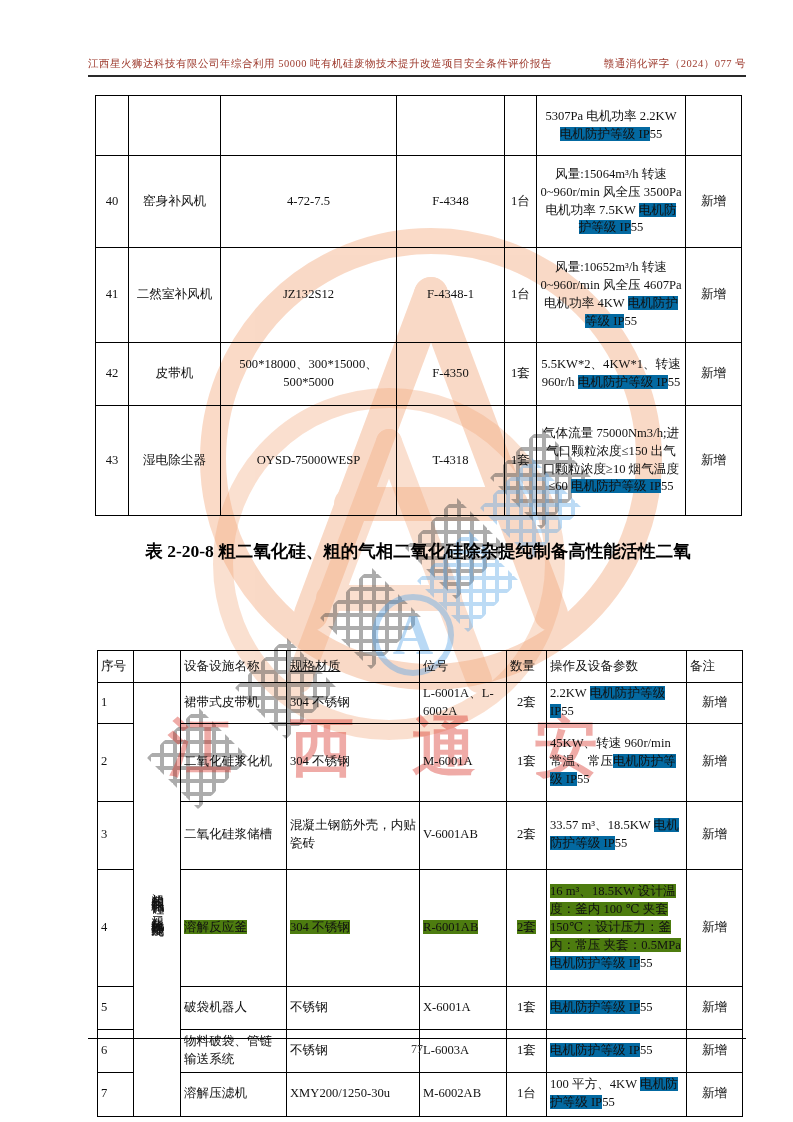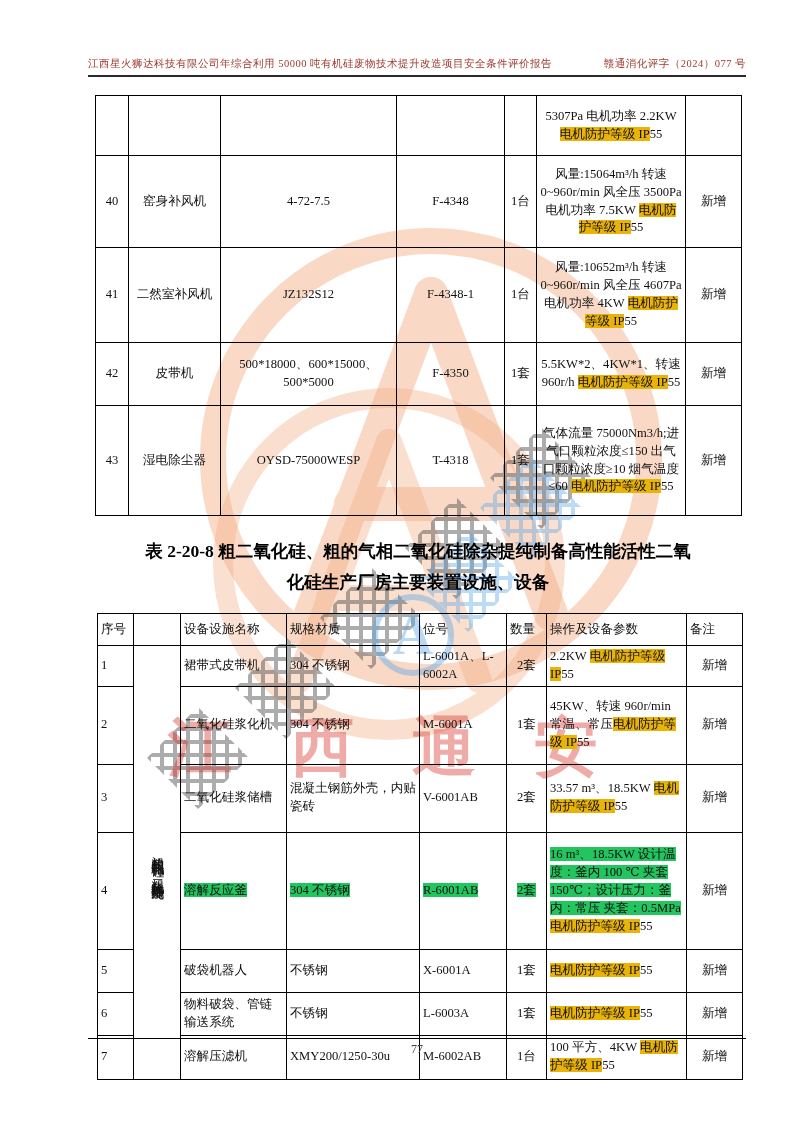--- a/index.html
+++ b/index.html
@@ -10,27 +10,27 @@
   .hdr{position:absolute;top:57px;left:88px;width:658px;display:flex;justify-content:space-between;
        align-items:flex-end;border-bottom:2px solid #2a2a2a;padding-bottom:4px;
        font-size:10.5px;color:#9d392c;letter-spacing:.5px;}
   .hdr .r{white-space:nowrap;margin-left:12px;}
 
   
   table{border-collapse:collapse;table-layout:fixed;background:transparent;}
   td,th{border:1.5px solid #000;font-weight:normal;vertical-align:middle;
         padding:2px 3px;font-size:12.6px;line-height:1.42;word-break:break-word;}
   .t1{position:absolute;top:95px;left:95px;width:646px;}
-  .t2{position:absolute;top:613px;left:97px;width:645px;}
+  .t2{position:absolute;top:650px;left:97px;width:645px;}
   .c{text-align:center;}
   .l{text-align:left;}
   .params{text-align:left;}
   .t1 .params{text-align:center;}
-  .hl-c{background:#eab308;}
-  .hl-y{background:#22c55e;}
+  .hl-c{background:#0369a1;}
+  .hl-y{background:#4d7c0f;}
   .group-cell{writing-mode:vertical-rl;text-orientation:upright;letter-spacing:1px;
               font-size:13px;padding:6px 2px;}
 
   
   .tbl-title{position:absolute;top:536px;left:95px;width:646px;text-align:center;
              font-weight:bold;font-size:17.5px;line-height:1.75;color:#000;}
 
   
   .footer{position:absolute;top:1038px;left:88px;width:658px;border-top:1.5px solid #000;
           text-align:center;font-size:12px;color:#444;padding-top:3px;}
@@ -126,60 +126,59 @@
           <td class="c">二然室补风机</td>
           <td class="c">JZ132S12</td>
           <td class="c">F-4348-1</td>
           <td class="c">1台</td>
           <td class="params"><span>风量:10652m³/h 转速 0~960r/min 风全压 4607Pa 电机功率 4KW </span><span class="hl-c">电机防护等级 IP</span><span>55</span></td>
           <td class="c">新增</td>
         </tr>
         <tr>
           <td class="c" style="height: 58px;">42</td>
           <td class="c">皮带机</td>
-          <td class="c">500*18000、600*15000、500*5000</td>
+          <td class="c">500*18000、300*15000、500*5000</td>
           <td class="c">F-4350</td>
           <td class="c">1套</td>
           <td class="params"><span>5.5KW*2、4KW*1、转速 960r/h </span><span class="hl-c">电机防护等级 IP</span><span>55</span></td>
           <td class="c">新增</td>
         </tr>
         <tr>
           <td class="c" style="height: 105px;">43</td>
           <td class="c">湿电除尘器</td>
           <td class="c">OYSD-75000WESP</td>
           <td class="c">T-4318</td>
           <td class="c">1套</td>
           <td class="params"><span>气体流量 75000Nm3/h;进气口颗粒浓度≤150 出气口颗粒浓度≥10 烟气温度≤60 </span><span class="hl-c">电机防护等级 IP</span><span>55</span></td>
           <td class="c">新增</td>
         </tr>
       </tbody>
   </table>
 
   <div class="tbl-title">
     <div>表 2-20-8 粗二氧化硅、粗的气相二氧化硅除杂提纯制备高性能活性二氧</div>
-    <div>化硅生产厂房主要装置设施、设备</div>
   </div>
 
   <table class="t2">
     <colgroup>
       <col style="width:36px">
         <col style="width:47px">
         <col style="width:106px">
         <col style="width:133px">
       <col style="width:87px">
         <col style="width:40px">
         <col style="width:140px">
         <col style="width:56px">
     </colgroup>
     <thead>
         <tr id="t2-head">
           <td class="l" style="height: 27px;">序号</td>
           <td class="l" style="height: 27px;"></td>
           <td class="l" style="height: 27px;">设备设施名称</td>
-          <td class="l" style="height: 27px;">规格材质</td>
+          <td class="l" style="height: 27px; text-decoration: underline;">规格材质</td>
           <td class="l" style="height: 27px;">位号</td>
           <td class="l" style="height: 27px;">数量</td>
           <td class="l" style="height: 27px;">操作及设备参数</td>
           <td class="l" style="height: 27px;">备注</td>
         </tr>
       </thead>
     <tbody id="t2-body">
         <tr>
           <td class="l" style="height: 32px;">1</td>
           <td class="c group-cell" rowspan="7">粗的气相二氧化硅、粗二氧化硅除杂提纯</td>

